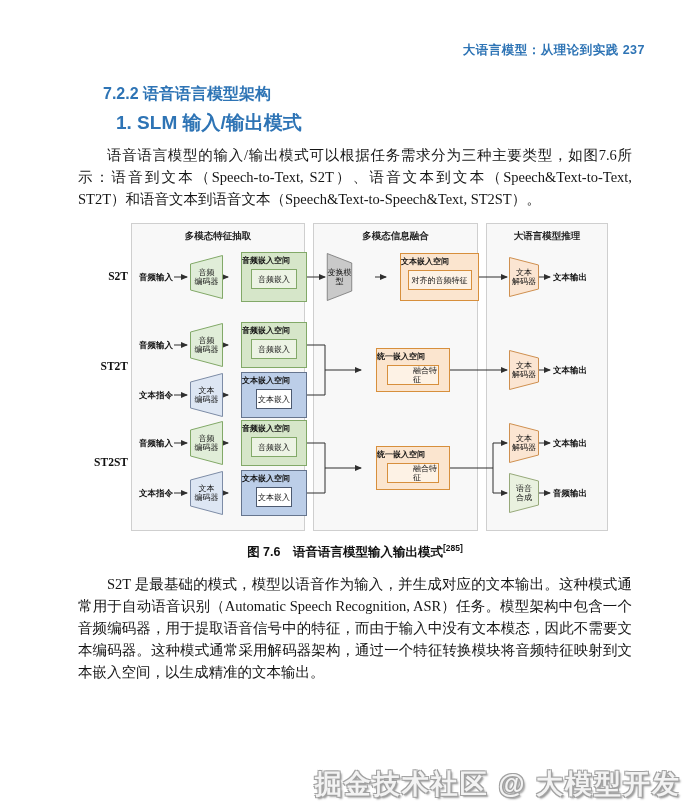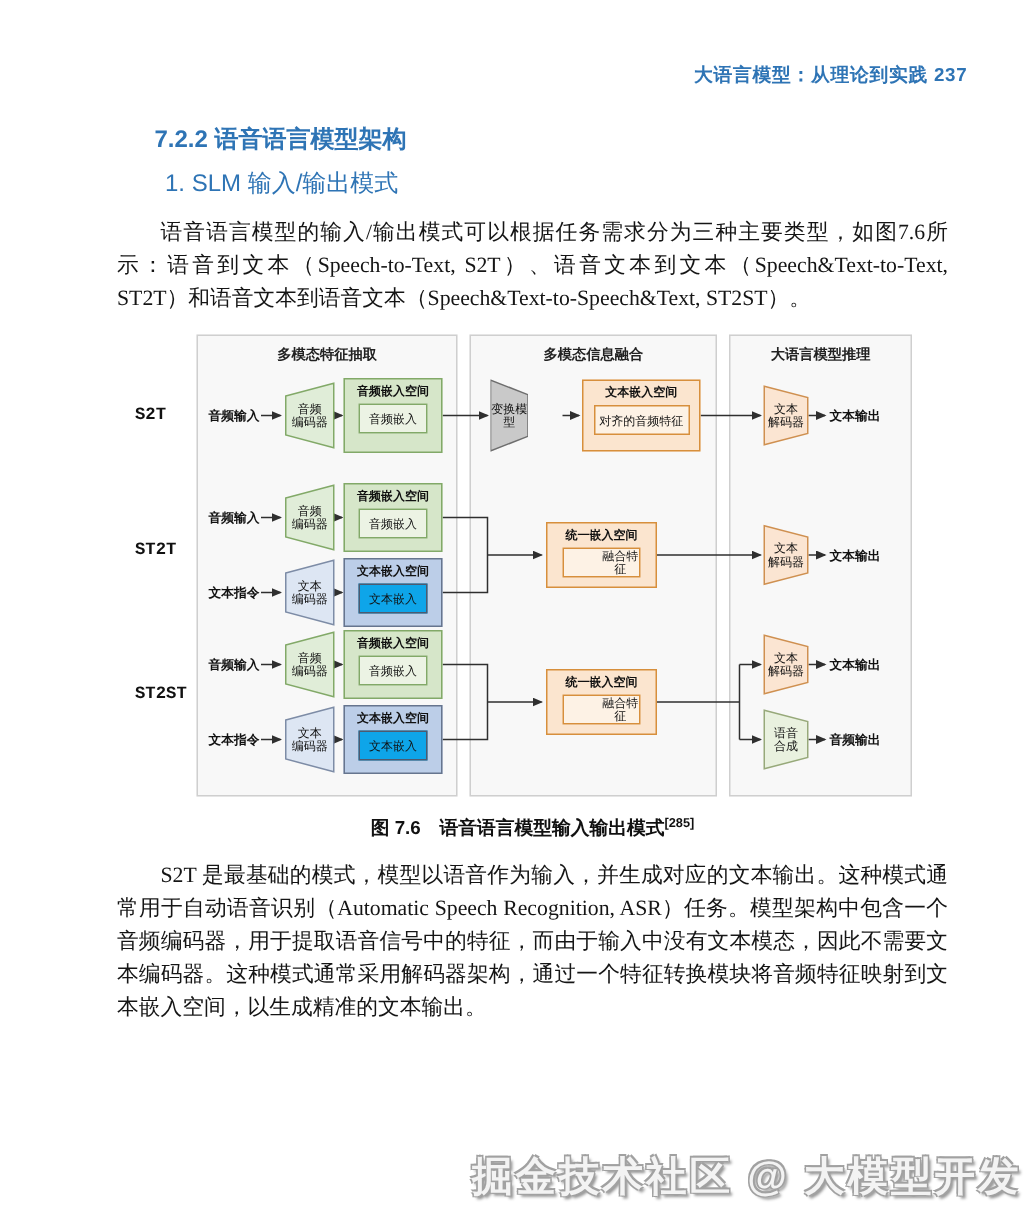--- a/index.html
+++ b/index.html
@@ -10,55 +10,55 @@
 
   
   .running-header{position:absolute;top:42px;right:38px;
     font-family:"Liberation Sans","DejaVu Sans",sans-serif;
     font-size:12.5px;color:#2e74b5;font-weight:bold;letter-spacing:.5px;}
 
   
   .section-title{margin:0 0 0 25px;font-family:"Liberation Sans","DejaVu Sans",sans-serif;
     font-size:16px;line-height:20px;color:#2e74b5;font-weight:bold;}
   .subsection-title{margin:10px 0 0 2em;font-family:"Liberation Sans","DejaVu Sans",sans-serif;
-    font-size:16px;line-height:18px;color:#2e74b5;font-weight:normal;}
+    font-size:19px;line-height:18px;color:#2e74b5;font-weight:bold;}
 
   
   p.body{margin:12px 0 0 0;font-size:14.5px;line-height:22px;
     text-align:justify;text-indent:2em;color:#151515;}
 
   
   .figure{position:relative;width:525px;height:315px;margin:12px 0 0 10px;
     font-family:"Liberation Sans","DejaVu Sans",sans-serif;}
   .panel{position:absolute;top:1px;height:308px;background:#f8f8f8;
     border:1px solid #cfcfcf;box-sizing:border-box;text-align:center;}
   .panel-title{margin-top:6px;font-size:9.5px;font-weight:bold;color:#222;}
-  .row-label{position:absolute;left:2px;width:38px;text-align:left;
-    font-family:Liberation Mono, monospace;
+  .row-label{position:absolute;left:2px;width:38px;text-align:right;
+    font-family:Liberation Serif, serif;
     font-weight:bold;font-size:11.5px;color:#111;}
   .connectors{position:absolute;left:0;top:0;width:525px;height:315px;}
 
   .io-label{position:absolute;width:38px;text-align:center;font-size:8.5px;
     font-weight:600;color:#111;line-height:12px;}
   .out-label{position:absolute;width:56px;text-align:left;font-size:8.5px;
     font-weight:600;color:#111;line-height:12px;}
 
   .trap{position:absolute;}
   .trap svg{position:absolute;left:0;top:0;width:100%;height:100%;overflow:visible;}
   .trap-label{position:absolute;inset:0;display:flex;align-items:center;justify-content:center;
     font-size:8px;line-height:9px;text-align:center;white-space:pre-line;color:#111;}
 
-  .space{position:absolute;box-sizing:border-box;border:1px solid;text-align:center;}
+  .space{position:absolute;box-sizing:border-box;border:1px solid;margin-left:12px;}
   .space .stitle{margin-top:2px;font-size:8px;font-weight:bold;line-height:11px;color:#111;}
   .space .sinner{margin:3px auto 0 auto;display:flex;align-items:center;justify-content:center;
     font-size:8px;line-height:9px;border:1px solid;box-sizing:border-box;color:#111;}
   .space.green{background:#d6e6c9;border-color:#82a968;}
   .space.green .sinner{background:#ecf3e4;border-color:#82a968;width:46px;height:20px;}
   .space.blue{background:#bccee8;border-color:#66758e;}
-  .space.blue .sinner{background:#0ea5e9;border-color:#4d5a70;width:46px;height:20px;}
+  .space.blue .sinner{background:#ffffff;border-color:#4d5a70;width:36px;height:20px;}
   .space.orange{background:#fbe5cf;border-color:#d78f3c;}
   .space.orange .sinner{background:#fdf2e5;border-color:#d78f3c;width:64px;height:20px;}
   .space.orange.small .sinner{width:52px;padding-left:25px;}
 
   .enc-green{fill:#e0edd8;stroke:#82a968;stroke-width:1;}
   .enc-blue{fill:#dde6f3;stroke:#7d8ca6;stroke-width:1;}
   .dec-orange{fill:#fbe5d2;stroke:#cf9050;stroke-width:1;}
   .dec-green{fill:#e9f1df;stroke:#97a97a;stroke-width:1;}
   .trans-gray{fill:#c9c9c9;stroke:#6e6e6e;stroke-width:1;}
 

